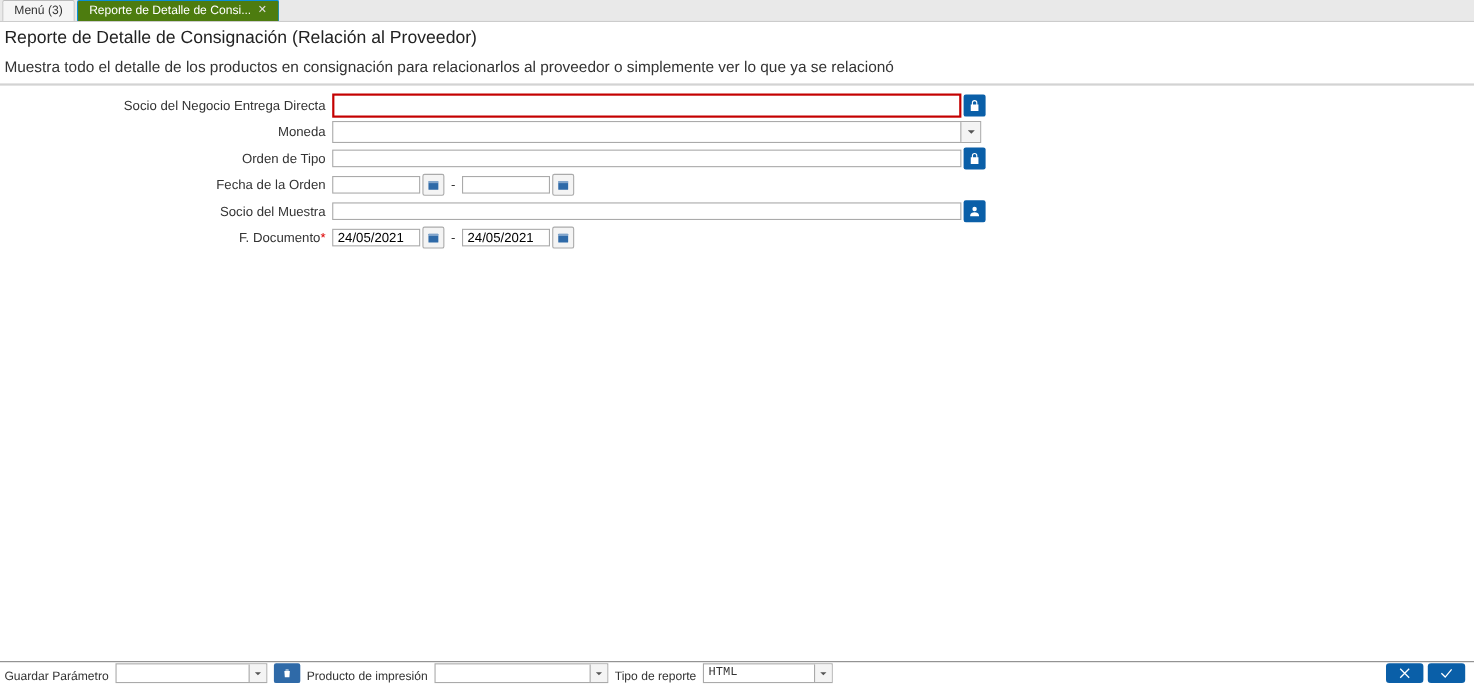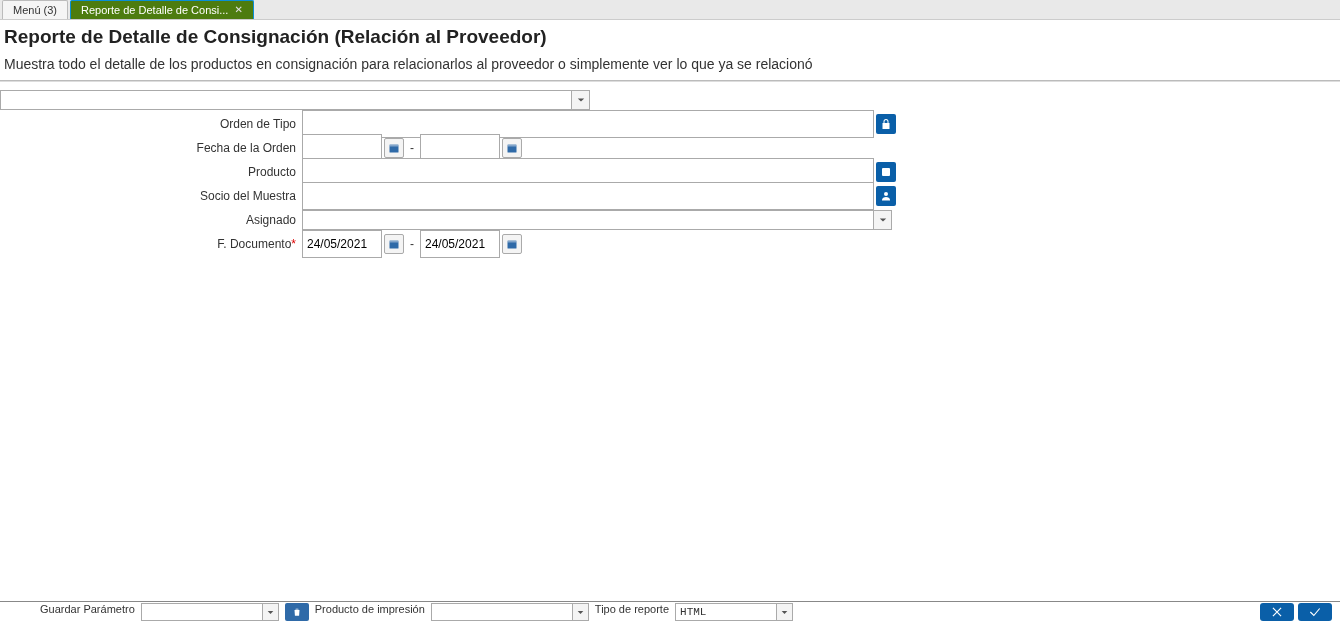--- a/index.html
+++ b/index.html
@@ -48,22 +48,22 @@
       font-size: 10px;
       line-height: 1;
     }
 
     
     .header-area {
       padding: 4px 6px 8px 4px;
       border-bottom: 1px solid #bbb;
     }
     .page-title {
-      font-size: 19px;
-      font-weight: bold;
+      font-size: 16px;
+      font-weight: normal;
       color: #222;
       margin-top: 2px;
     }
     .page-desc {
       font-size: 14px;
       color: #333;
       margin-top: 8px;
     }
 
     
@@ -87,21 +87,21 @@
     .req { color: #d00; }
     .controls {
       display: flex;
       align-items: center;
       gap: 2px;
     }
     .dash { padding: 0 4px; }
 
     input.field, .fake-input {
       border: 1px solid #aaa;
-      height: 28px;
+      height: 16px;
       padding: 1px 4px;
       font-size: 12px;
       background: #fff;
     }
     .field-long { width: 572px; }
     .field-date { width: 80px; }
     .field-select-wide { width: 590px; height: 20px; position: relative; }
     .field-select-wide .dd-btn {
       position: absolute; right: 0; top: 0; height: 100%; width: 18px;
       border-left: 1px solid #aaa;
@@ -139,24 +139,23 @@
       height: 21px;
       border-top: 1px solid #888;
       background: #fff;
       display: flex;
       align-items: center;
       padding: 0 4px;
       font-size: 11px;
     }
     .footer-left {
       display: flex;
-      align-items: flex-start;
+      align-items: flex-end;
       flex: 1;
       gap: 6px;
-      margin-left: 36px;
     }
     .footer-select {
       border: 1px solid #aaa;
       height: 18px;
       display: flex;
       align-items: center;
       position: relative;
       background: #fff;
       font-family: Liberation Mono, monospace;
     }
@@ -208,22 +207,34 @@
   </div>
 </div>
 
 <div class="header-area">
   <div class="page-title">Reporte de Detalle de Consignación (Relación al Proveedor)</div>
   <div class="page-desc">Muestra todo el detalle de los productos en consignación para relacionarlos al proveedor o simplemente ver lo que ya se relacionó</div>
 </div>
 
 <div class="form-area">
 
-
-  <div class="form-row">
+  <div class="form-row">
+    <div class="form-label">Socio del Negocio Entrega Directa</div>
+    <div class="controls">
+      <input class="field field-long required" style="">
+      <div class="icon-btn">
+        <svg viewBox="0 0 24 24">
+            <path d="M12 2a5 5 0 0 0-5 5v3H5v12h14V10h-2V7a5 5 0 0 0-5-5zm-3 5a3 3 0 1 1 6 0v3H9V7z"></path>
+          </svg>
+      </div>
+    </div>
+  </div>
+
+  <div class="form-row">
+    <div class="form-label">Moneda</div>
     <div class="controls">
       <div class="fake-input field-select-wide">
         <div class="dd-btn">
           <svg viewBox="0 0 10 10">
               <path d="M1 3 L5 7 L9 3 Z" fill="#555"></path>
             </svg>
         </div>
       </div>
     </div>
   </div>
@@ -254,57 +265,34 @@
       <input class="field field-date" style="">
       <div class="icon-btn light">
         <svg viewBox="0 0 24 24">
             <rect x="3" y="5" width="18" height="16" rx="1"></rect>
             <rect x="3" y="5" width="18" height="4" fill="#fff" opacity="0.4"></rect>
           </svg>
       </div>
     </div>
   </div>
 
-  <div class="form-row">
-    <div class="form-label">Producto</div>
+
+  <div class="form-row">
+    <div class="form-label">Socio del Muestra</div>
     <div class="controls">
       <input class="field field-long" style="">
       <div class="icon-btn">
         <svg viewBox="0 0 24 24">
-            <rect x="4" y="4" width="16" height="16" rx="2"></rect>
-          </svg>
-      </div>
-    </div>
-  </div>
-
-  <div class="form-row">
-    <div class="form-label">Socio del Muestra</div>
-    <div class="controls">
-      <input class="field field-long" style="">
-      <div class="icon-btn">
-        <svg viewBox="0 0 24 24">
             <circle cx="12" cy="8" r="4"></circle>
             <path d="M4 20c0-4 4-6 8-6s8 2 8 6v1H4z"></path>
           </svg>
       </div>
     </div>
   </div>
 
-  <div class="form-row">
-    <div class="form-label">Asignado</div>
-    <div class="controls">
-      <div class="fake-input field-select-wide">
-        <div class="dd-btn">
-          <svg viewBox="0 0 10 10">
-              <path d="M1 3 L5 7 L9 3 Z" fill="#555"></path>
-            </svg>
-        </div>
-      </div>
-    </div>
-  </div>
 
   <div class="form-row">
     <div class="form-label">
       <span>F. Documento</span><span class="req">*</span>
     </div>
     <div class="controls">
       <input class="field field-date" value="24/05/2021" style="">
       <div class="icon-btn light">
         <svg viewBox="0 0 24 24">
             <rect x="3" y="5" width="18" height="16" rx="1"></rect>

